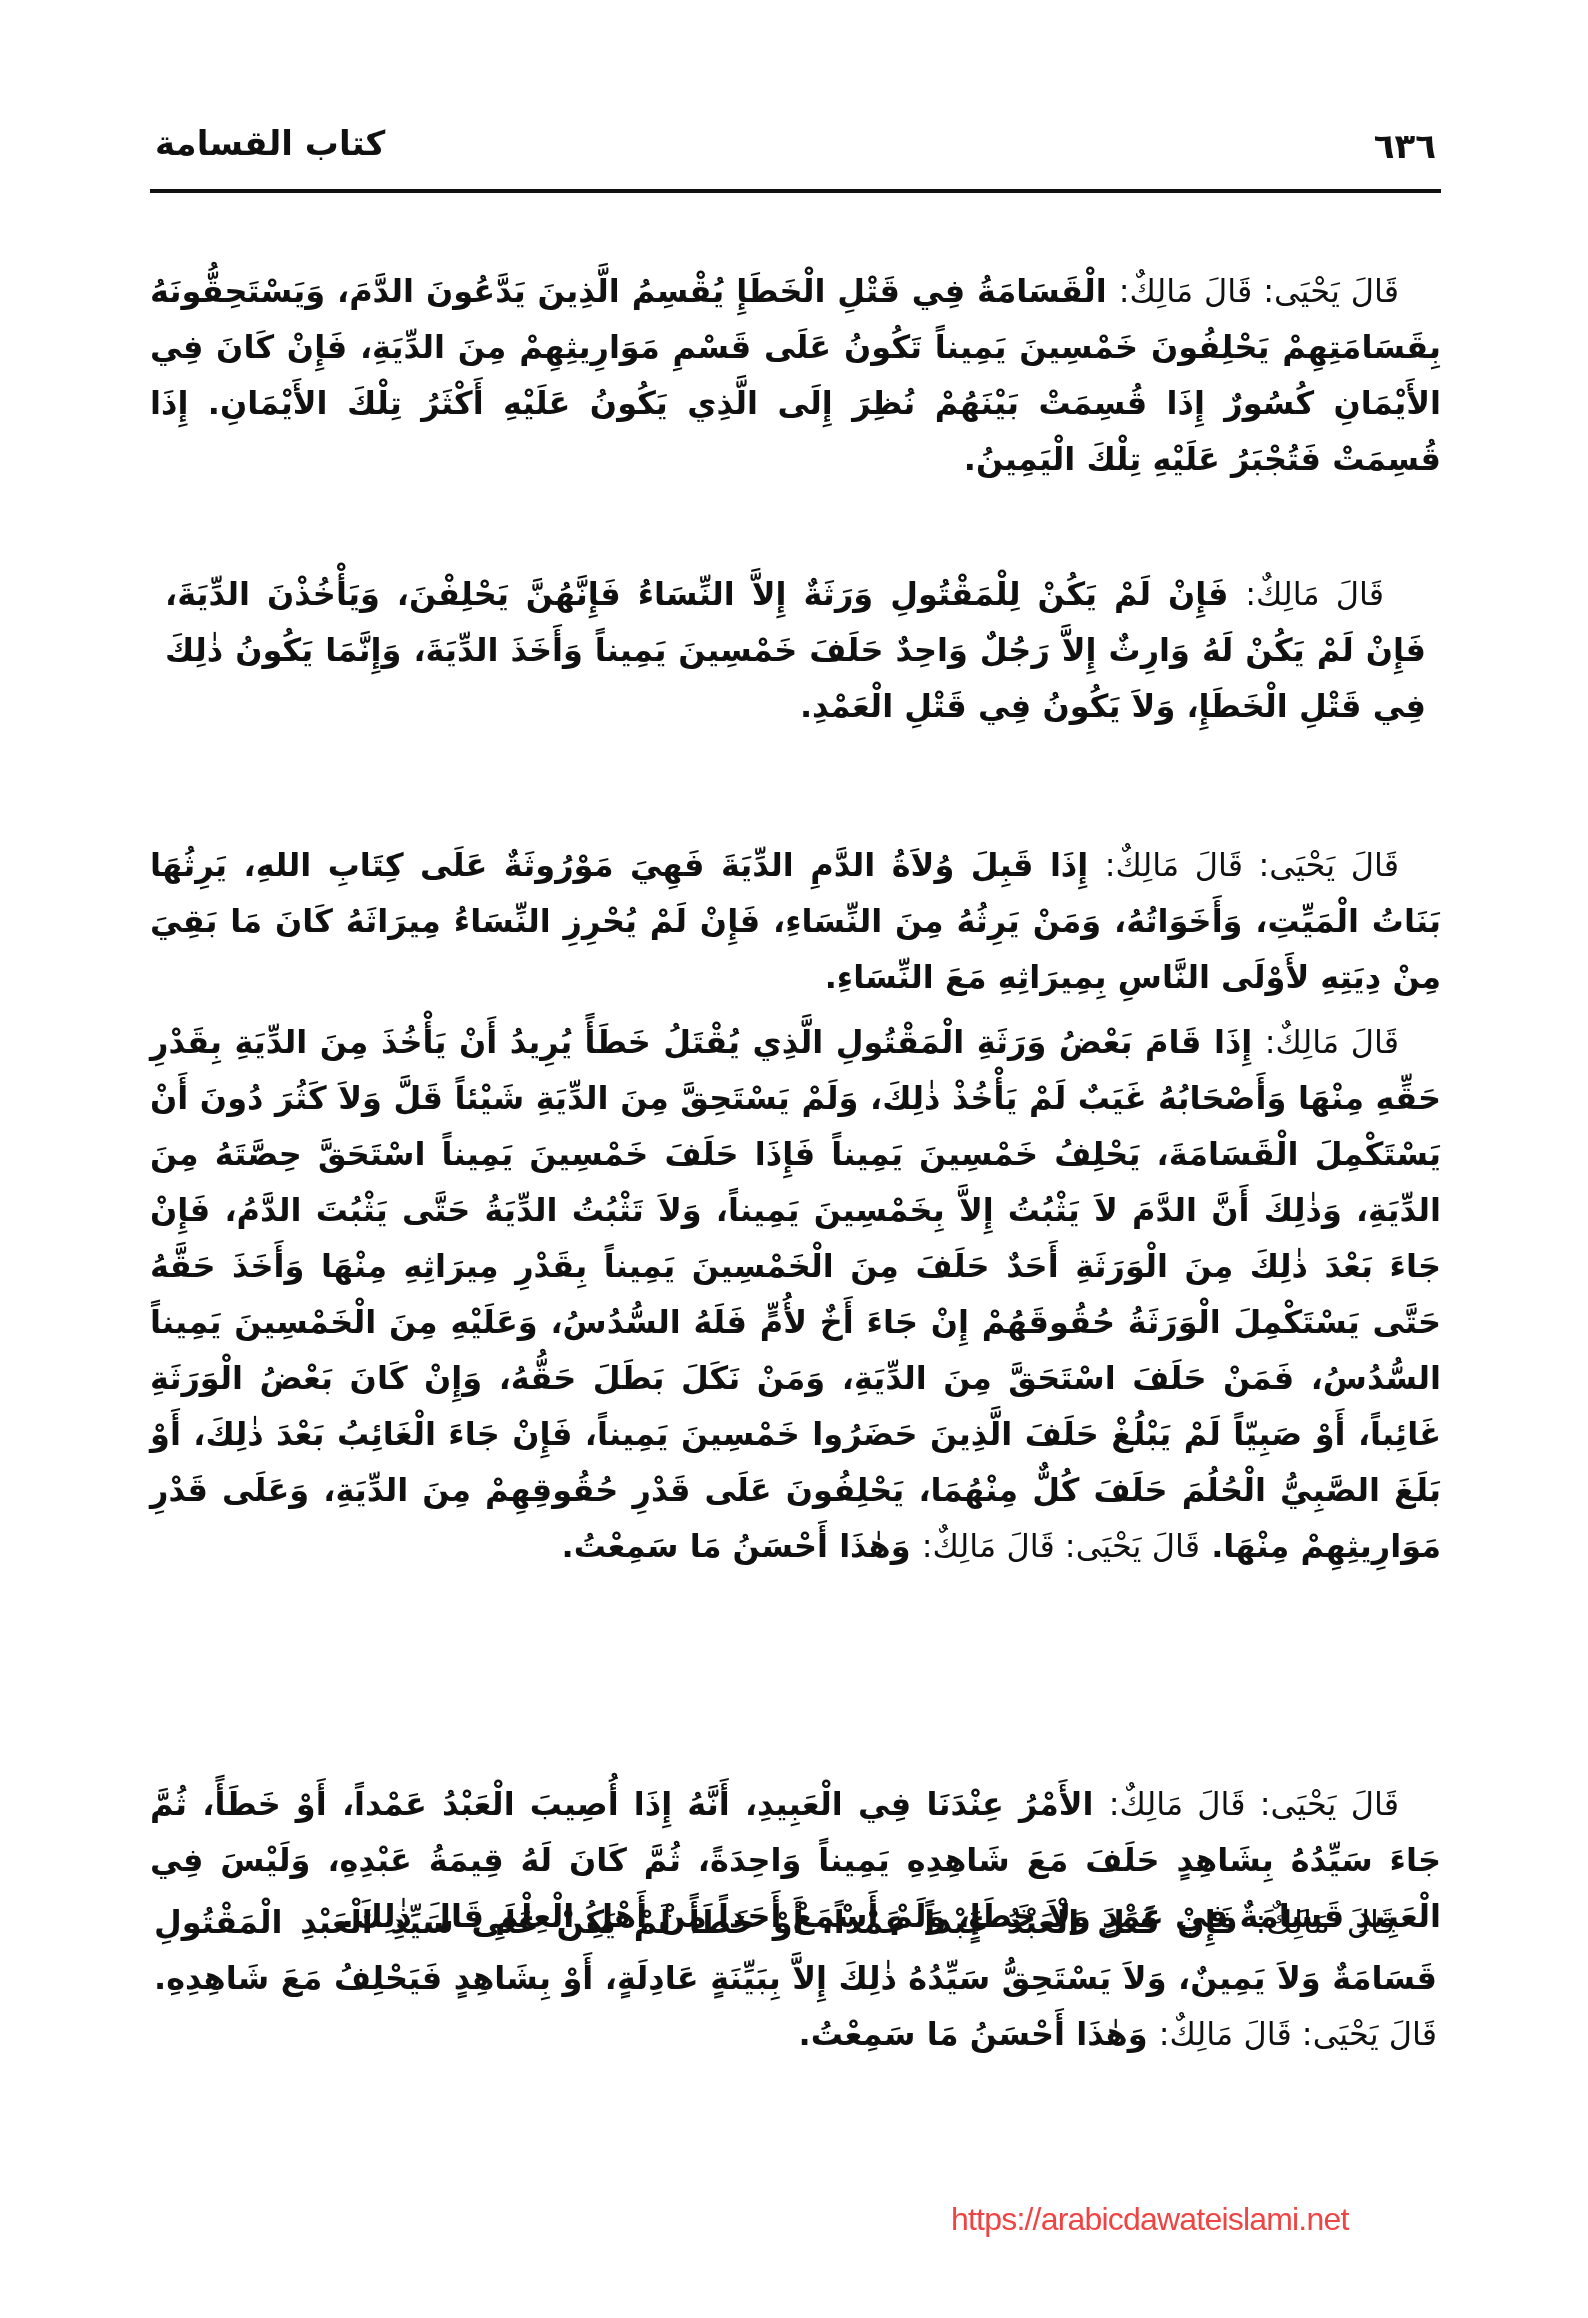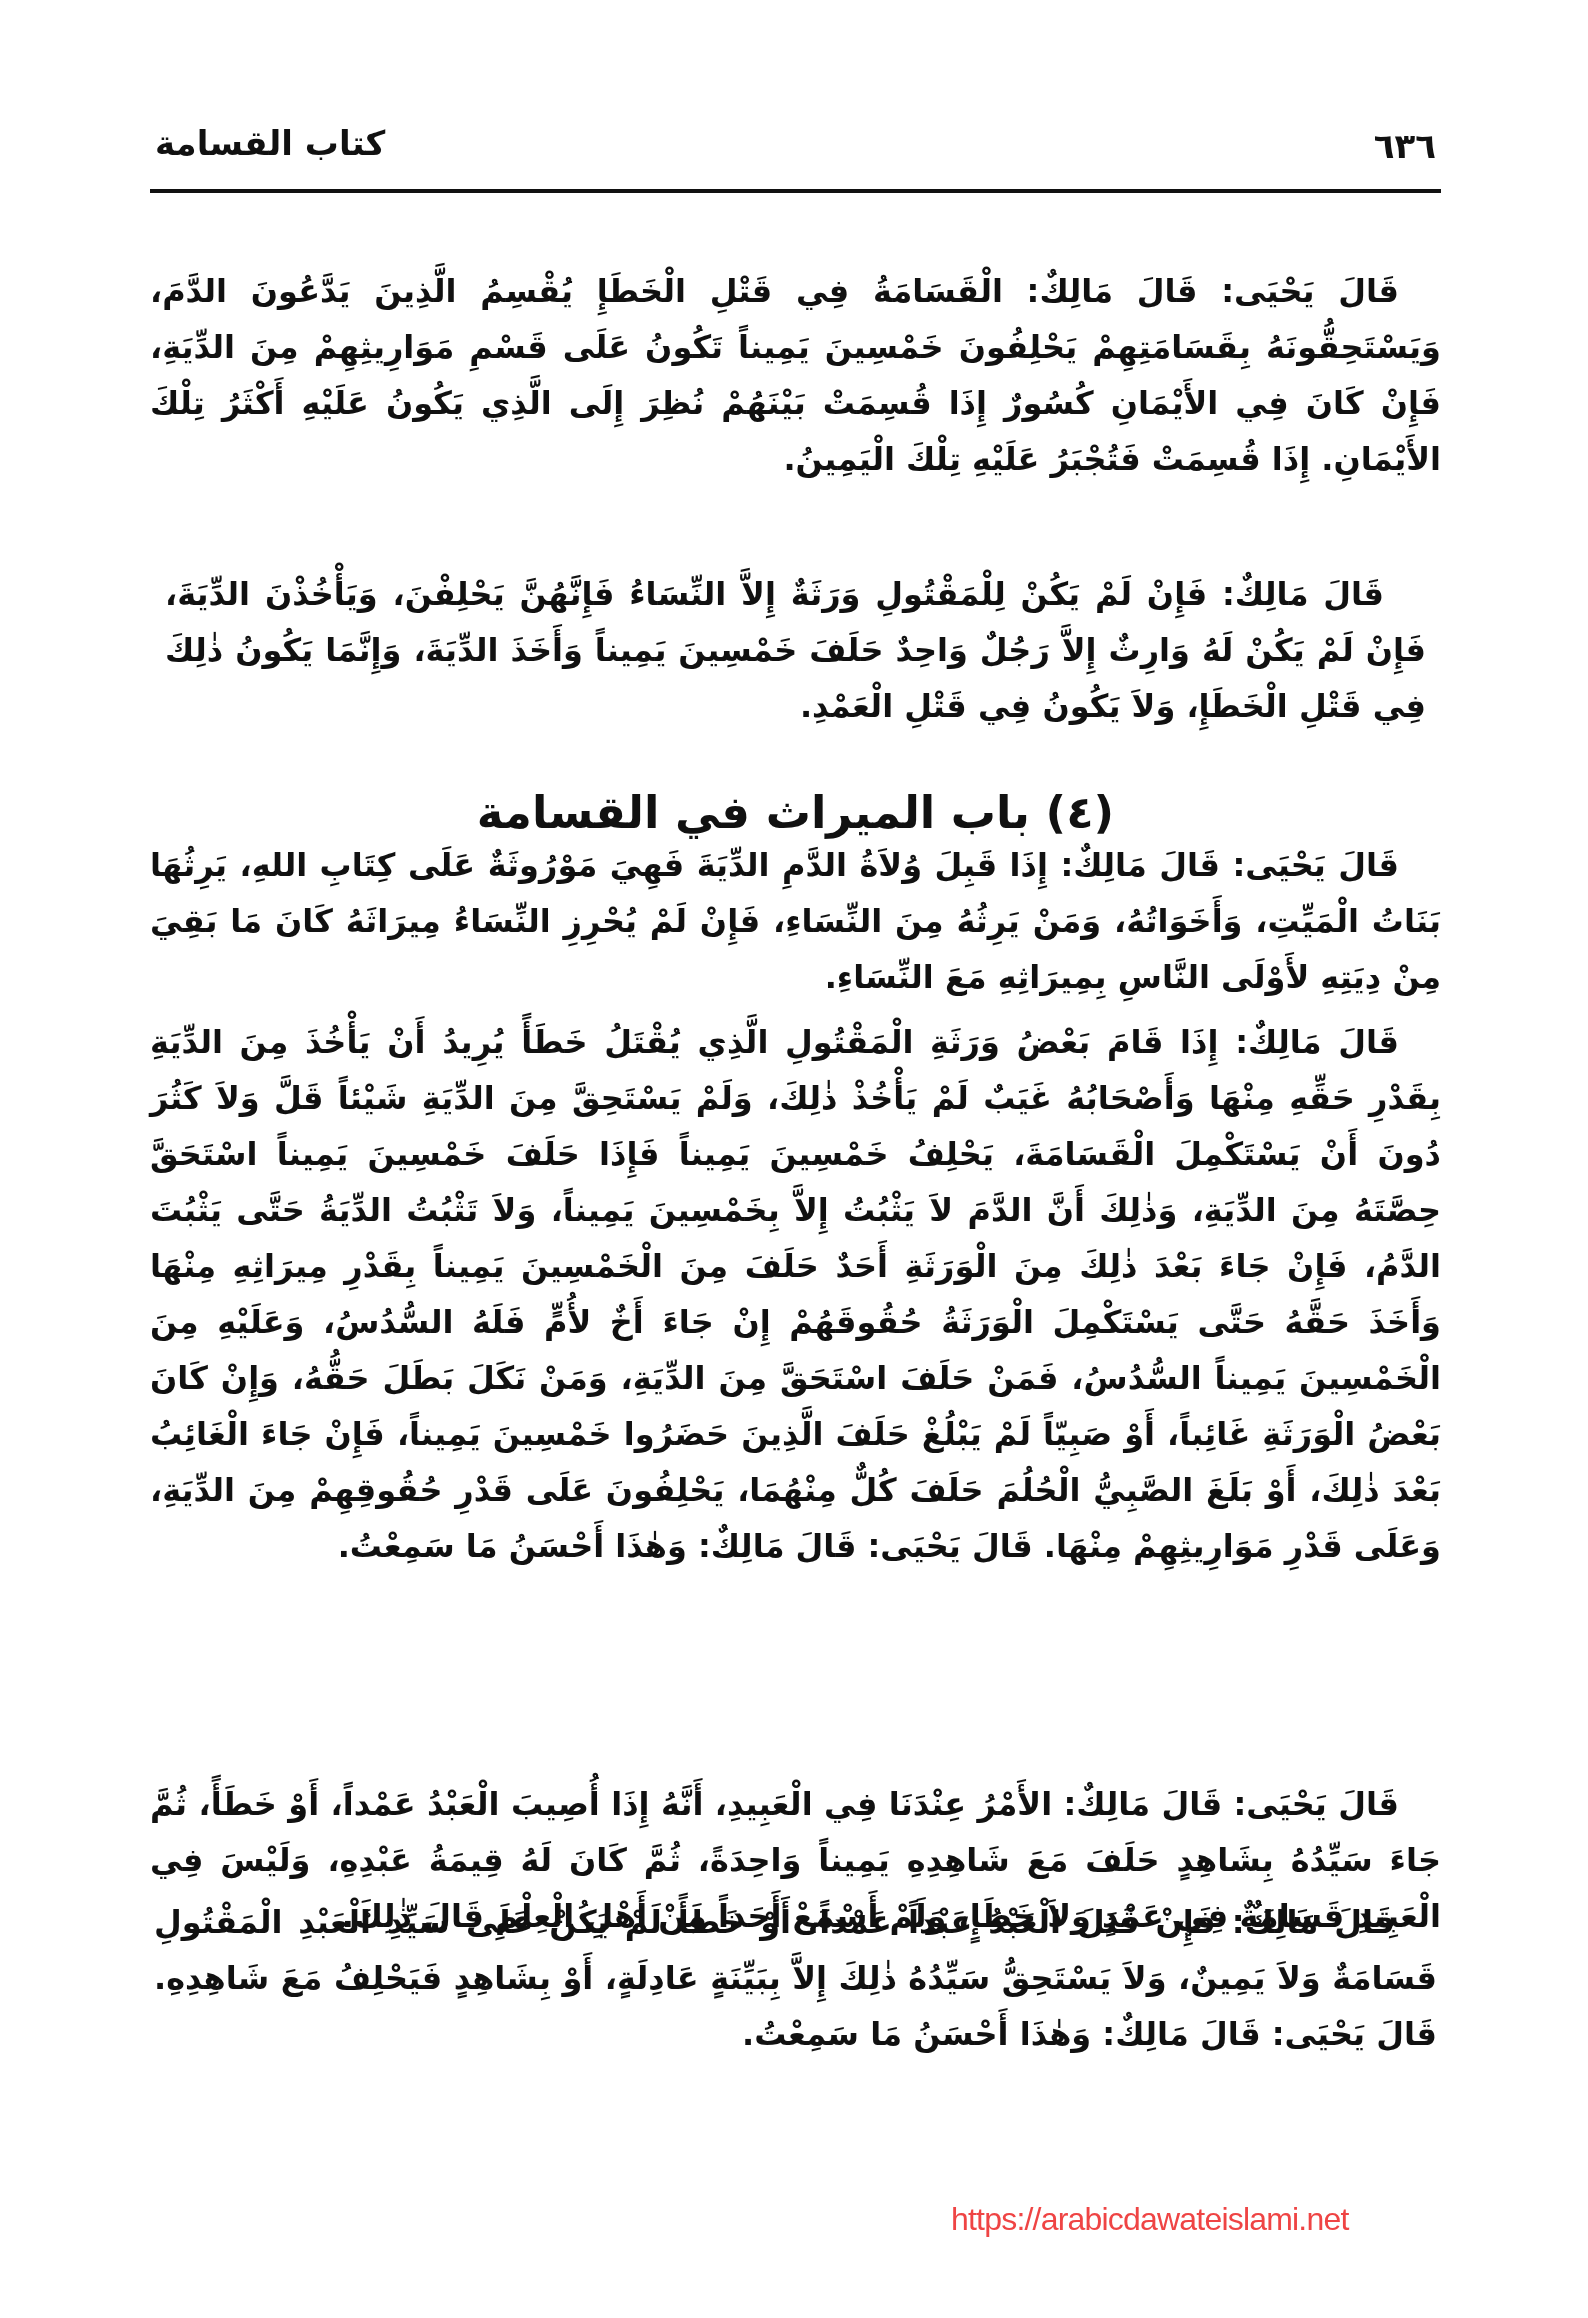--- a/index.html
+++ b/index.html
@@ -8,21 +8,21 @@
   .page { position: absolute; left: 150px; top: 0; width: 1291px; height: 2319px; direction: rtl; }
   .running-head { position: absolute; top: 118px; left: 0; right: 0; height: 50px; }
   .page-number { position: absolute; right: 5px; top: 8.4px; font-size: 34px; font-weight: bold; }
   .book-title { position: absolute; left: 5px; top: 5px; font-size: 34px; font-weight: bold; }
   .head-rule { position: absolute; top: 189px; left: 0; right: 0; height: 4.2px; background: #111; }
   .section-heading { position: absolute; left: 0; right: 0; text-align: center;
                      font-size: 45px; font-weight: bold; line-height: 59px; }
   .para { position: absolute; left: 0; right: 0; font-size: 32px; font-weight: bold;
           line-height: 56px; text-align: justify; text-align-last: right; text-indent: 42px;
           font-family: "DejaVu Sans", sans-serif; }
-  .para .speaker { font-weight: 700; }
+  .para .speaker { font-weight: 400; }
   .watermark { position: absolute; left: 951px; top: 2201px; font-size: 32px;
                color: #ef4444; font-family: "Liberation Sans Narrow", "Liberation Sans", sans-serif;
                letter-spacing: -0.8px; }
 </style>
 </head>
 <body>
 
 <div class="page">
   <div class="running-head">
     <span class="page-number">٦٣٦</span>
@@ -32,21 +32,20 @@
 
   <p class="para" style="top:263px; margin:0">
     <span class="speaker">قَالَ يَحْيَى: قَالَ مَالِكٌ:</span>
     <span>الْقَسَامَةُ فِي قَتْلِ الْخَطَإِ يُقْسِمُ الَّذِينَ يَدَّعُونَ الدَّمَ، وَيَسْتَحِقُّونَهُ بِقَسَامَتِهِمْ يَحْلِفُونَ خَمْسِينَ يَمِيناً تَكُونُ عَلَى قَسْمِ مَوَارِيثِهِمْ مِنَ الدِّيَةِ، فَإِنْ كَانَ فِي الأَيْمَانِ كُسُورٌ إِذَا قُسِمَتْ بَيْنَهُمْ نُظِرَ إِلَى الَّذِي يَكُونُ عَلَيْهِ أَكْثَرُ تِلْكَ الأَيْمَانِ. إِذَا قُسِمَتْ فَتُجْبَرُ عَلَيْهِ تِلْكَ الْيَمِينُ.</span>
   </p>
   <p class="para" style="top:551px; margin:15px">
     <span class="speaker">قَالَ مَالِكٌ:</span>
     <span>فَإِنْ لَمْ يَكُنْ لِلْمَقْتُولِ وَرَثَةٌ إِلاَّ النِّسَاءُ فَإِنَّهُنَّ يَحْلِفْنَ، وَيَأْخُذْنَ الدِّيَةَ، فَإِنْ لَمْ يَكُنْ لَهُ وَارِثٌ إِلاَّ رَجُلٌ وَاحِدٌ حَلَفَ خَمْسِينَ يَمِيناً وَأَخَذَ الدِّيَةَ، وَإِنَّمَا يَكُونُ ذٰلِكَ فِي قَتْلِ الْخَطَإِ، وَلاَ يَكُونُ فِي قَتْلِ الْعَمْدِ.</span>
   </p>
 
-  <div class="section-heading" style="top:783px">(٤) باب الميراث في القسامة</div>
   <p class="para" style="top:837px; margin:0">
     <span class="speaker">قَالَ يَحْيَى: قَالَ مَالِكٌ:</span>
     <span>إِذَا قَبِلَ وُلاَةُ الدَّمِ الدِّيَةَ فَهِيَ مَوْرُوثَةٌ عَلَى كِتَابِ اللهِ، يَرِثُهَا بَنَاتُ الْمَيِّتِ، وَأَخَوَاتُهُ، وَمَنْ يَرِثُهُ مِنَ النِّسَاءِ، فَإِنْ لَمْ يُحْرِزِ النِّسَاءُ مِيرَاثَهُ كَانَ مَا بَقِيَ مِنْ دِيَتِهِ لأَوْلَى النَّاسِ بِمِيرَاثِهِ مَعَ النِّسَاءِ.</span>
   </p>
   <p class="para" style="top:1014px; margin:0">
     <span class="speaker">قَالَ مَالِكٌ:</span>
     <span>إِذَا قَامَ بَعْضُ وَرَثَةِ الْمَقْتُولِ الَّذِي يُقْتَلُ خَطَأً يُرِيدُ أَنْ يَأْخُذَ مِنَ الدِّيَةِ بِقَدْرِ حَقِّهِ مِنْهَا وَأَصْحَابُهُ غَيَبٌ لَمْ يَأْخُذْ ذٰلِكَ، وَلَمْ يَسْتَحِقَّ مِنَ الدِّيَةِ شَيْئاً قَلَّ وَلاَ كَثُرَ دُونَ أَنْ يَسْتَكْمِلَ الْقَسَامَةَ، يَحْلِفُ خَمْسِينَ يَمِيناً فَإِذَا حَلَفَ خَمْسِينَ يَمِيناً اسْتَحَقَّ حِصَّتَهُ مِنَ الدِّيَةِ، وَذٰلِكَ أَنَّ الدَّمَ لاَ يَثْبُتُ إِلاَّ بِخَمْسِينَ يَمِيناً، وَلاَ تَثْبُتُ الدِّيَةُ حَتَّى يَثْبُتَ الدَّمُ، فَإِنْ جَاءَ بَعْدَ ذٰلِكَ مِنَ الْوَرَثَةِ أَحَدٌ حَلَفَ مِنَ الْخَمْسِينَ يَمِيناً بِقَدْرِ مِيرَاثِهِ مِنْهَا وَأَخَذَ حَقَّهُ حَتَّى يَسْتَكْمِلَ الْوَرَثَةُ حُقُوقَهُمْ إِنْ جَاءَ أَخٌ لأُمٍّ فَلَهُ السُّدُسُ، وَعَلَيْهِ مِنَ الْخَمْسِينَ يَمِيناً السُّدُسُ، فَمَنْ حَلَفَ اسْتَحَقَّ مِنَ الدِّيَةِ، وَمَنْ نَكَلَ بَطَلَ حَقُّهُ، وَإِنْ كَانَ بَعْضُ الْوَرَثَةِ غَائِباً، أَوْ صَبِيّاً لَمْ يَبْلُغْ حَلَفَ الَّذِينَ حَضَرُوا خَمْسِينَ يَمِيناً، فَإِنْ جَاءَ الْغَائِبُ بَعْدَ ذٰلِكَ، أَوْ بَلَغَ الصَّبِيُّ الْحُلُمَ حَلَفَ كُلٌّ مِنْهُمَا، يَحْلِفُونَ عَلَى قَدْرِ حُقُوقِهِمْ مِنَ الدِّيَةِ، وَعَلَى قَدْرِ مَوَارِيثِهِمْ مِنْهَا.</span>
     <span class="speaker">قَالَ يَحْيَى: قَالَ مَالِكٌ:</span>
     <span>وَهٰذَا أَحْسَنُ مَا سَمِعْتُ.</span>
   </p>

